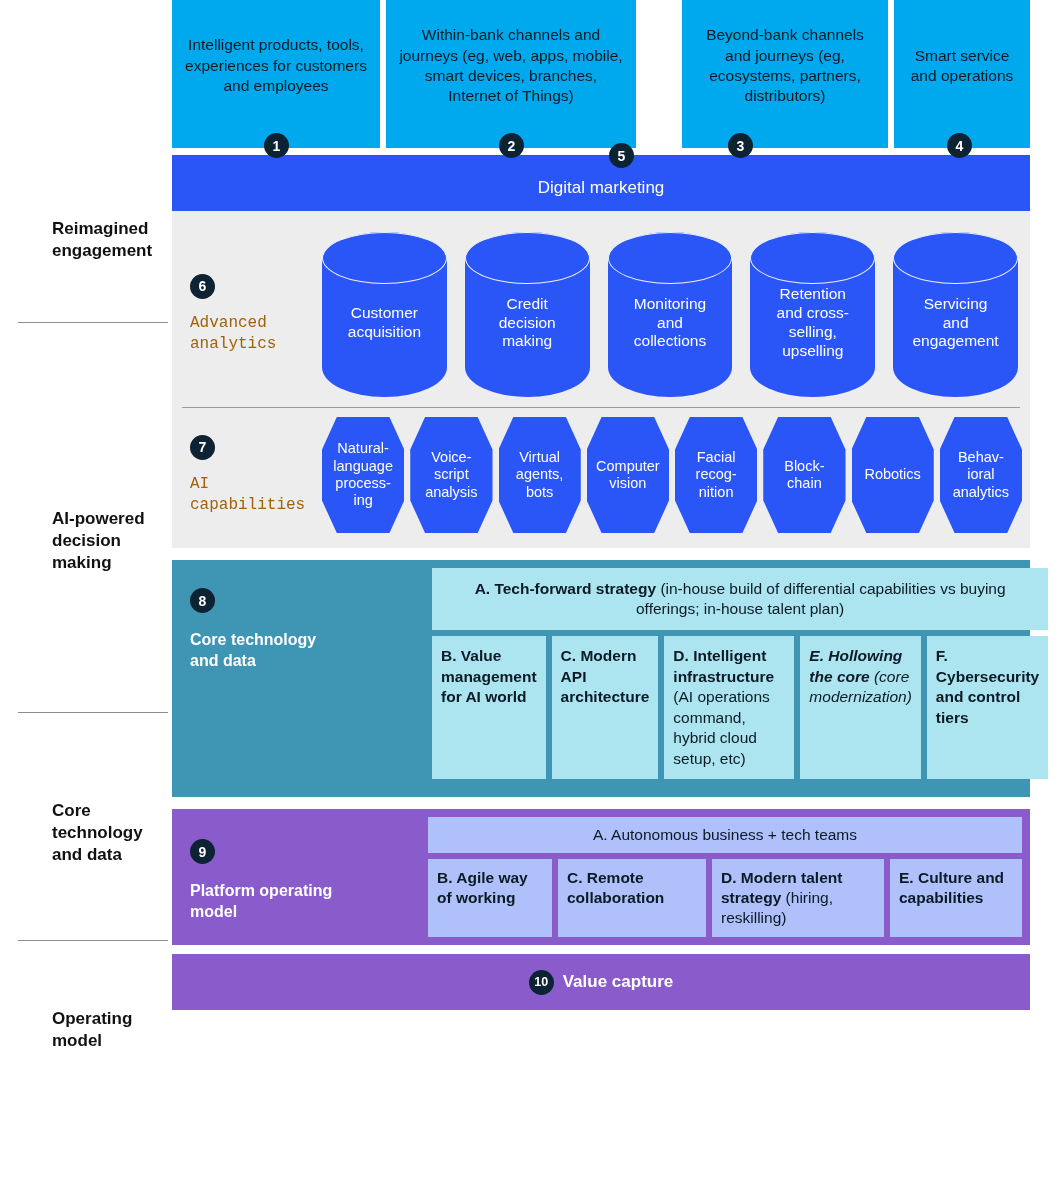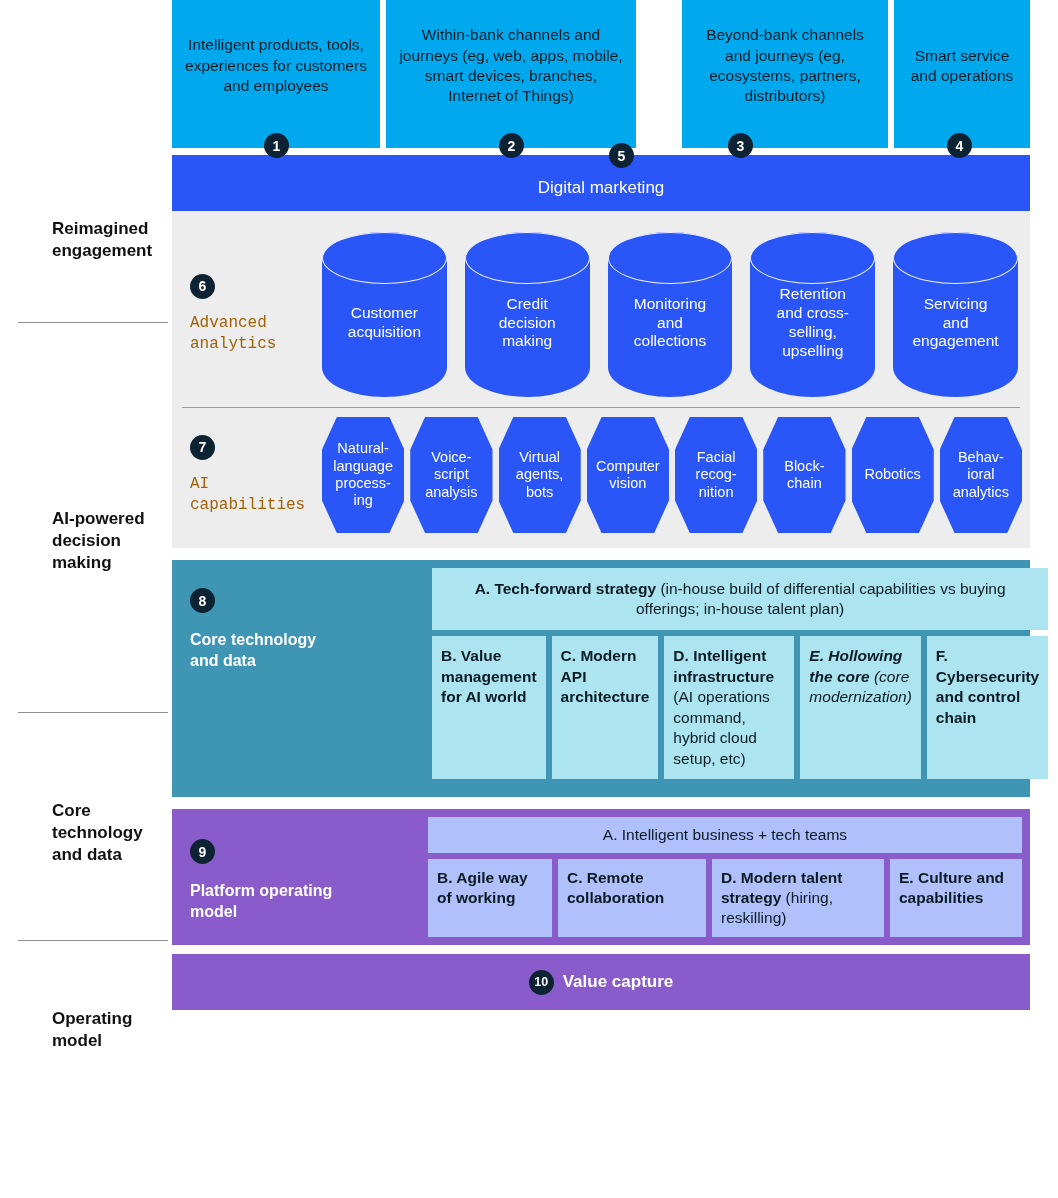--- a/index.html
+++ b/index.html
@@ -328,33 +328,33 @@
         <div class="core-col c-c">
           <b>C. Modern API architecture</b><span></span>
         </div>
         <div class="core-col c-d">
           <b>D. Intelligent infrastructure</b><span> (AI operations command, hybrid cloud setup, etc)</span>
         </div>
         <div class="core-col c-e">
           <b>E. Hollowing the core</b><span> (core modernization)</span>
         </div>
         <div class="core-col c-f">
-          <b>F. Cybersecurity and control chain</b><span></span>
+          <b>F. Cybersecurity and control tiers</b><span></span>
         </div>
       </div>
     </div>
   </div>
 
   <div class="opmodel">
     <div class="op-left">
       <div class="badge">9</div>
       <div class="op-left-text">Platform operating<br>model</div>
     </div>
     <div class="op-right">
-      <div class="op-top">A. Intelligent business + tech teams</div>
+      <div class="op-top">A. Autonomous business + tech teams</div>
       <div class="op-cols">
         <div class="op-col o-b">
           <b>B. Agile way of working</b><span></span>
         </div>
         <div class="op-col o-c">
           <b>C. Remote collaboration</b><span></span>
         </div>
         <div class="op-col o-d">
           <b>D. Modern talent strategy</b><span> (hiring, reskilling)</span>
         </div>

